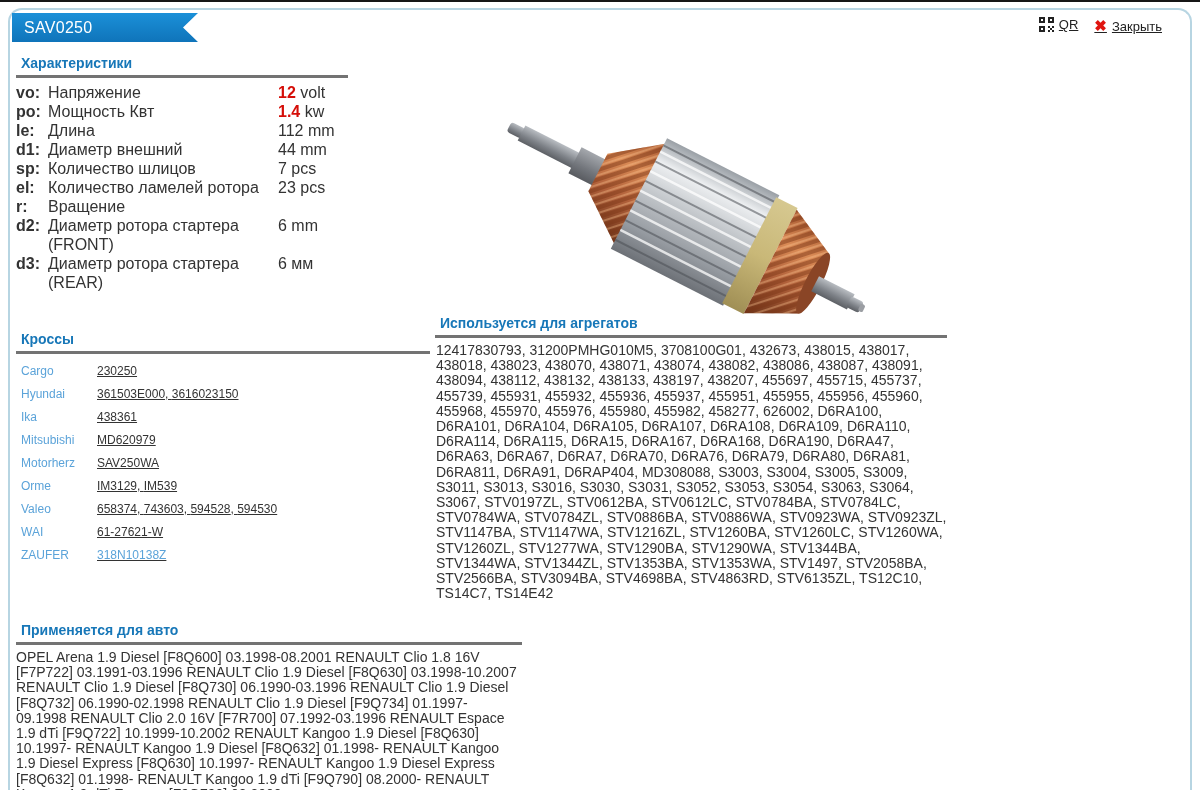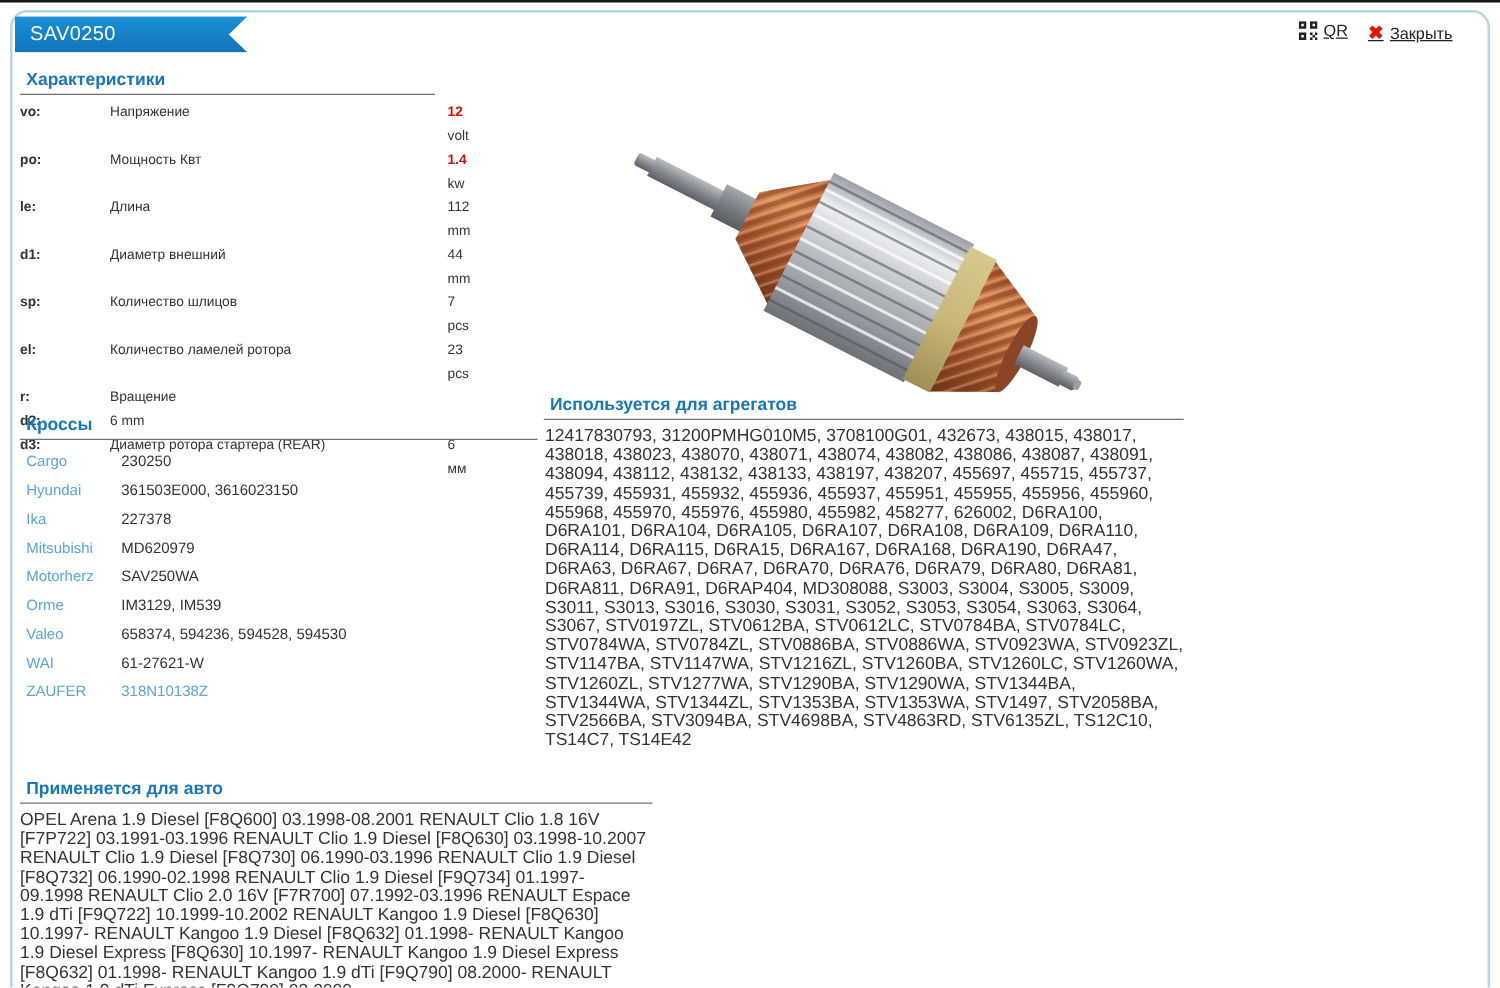--- a/index.html
+++ b/index.html
@@ -17,35 +17,35 @@
     background:linear-gradient(#1b90d8,#0f74ba);
     clip-path:polygon(0 0,100% 0,calc(100% - 15px) 50%,100% 100%,0 100%);
     color:#fff;font-size:16px;font-weight:normal;line-height:29px;padding-left:12px;
     letter-spacing:.3px;box-sizing:border-box;
   }
   .toplinks{position:absolute;right:28px;top:7px;display:flex;align-items:flex-start;gap:16px;font-size:13px;}
   .toplinks a{color:#222;text-decoration:underline;display:inline-flex;align-items:center;gap:5px;cursor:pointer;}
   .xmark{color:#e01510;font-weight:bold;font-size:15px;text-decoration:none;display:inline-block;}
   .section-title{
     color:#1777b8;font-weight:bold;font-size:14px;padding:0 0 4px 5px;
-    border-bottom:1px solid #737373;margin-bottom:5px;
+    border-bottom:3px solid #737373;margin-bottom:5px;
   }
   
   .specs{position:absolute;left:6px;top:45px;width:332px;}
-  .spec-row{display:grid;grid-template-columns:32px 230px auto;font-size:11px;line-height:19px;gap:40px;}
+  .spec-row{display:grid;grid-template-columns:32px 230px auto;font-size:16px;line-height:19px;}
   .spec-code{font-weight:bold;color:#333;}
   .red{color:#d50e08;font-weight:bold;}
   
   .photo{position:absolute;left:492px;top:50px;width:430px;height:258px;}
   
   .crosses{position:absolute;left:6px;top:321px;width:414px;}
   .cross-row{display:grid;grid-template-columns:76px 1fr;font-size:12px;padding:3.5px 0 3.5px 5px;line-height:16px;}
   .brand{color:#5ba3d9;text-decoration:none;cursor:pointer;}
   .xlink{color:#5ba3d9;text-decoration:none;cursor:pointer;}
-  .cross-vals{color:#333;}
+  .cross-vals{color:#333;text-decoration:underline;}
   
   .aggregates{position:absolute;left:425px;top:305px;width:512px;}
   .agg-text{font-size:14px;line-height:15.2px;color:#333;padding-left:1px;}
   
   .vehicles{position:absolute;left:6px;top:612px;width:506px;}
   .veh-text{font-size:14px;line-height:15.2px;color:#333;width:502px;}
 </style>
 </head>
 <body>
 
@@ -115,20 +115,21 @@
           <span>Количество ламелей ротора</span>
           <span><span>23</span> pcs</span>
         </div>
         <div class="spec-row">
           <span class="spec-code">r:</span>
           <span>Вращение</span>
           <span></span>
         </div>
         <div class="spec-row">
           <span class="spec-code">d2:</span>
+          <span>Диаметр ротора стартера (FRONT)</span>
           <span><span>6</span> mm</span>
         </div>
         <div class="spec-row">
           <span class="spec-code">d3:</span>
           <span>Диаметр ротора стартера (REAR)</span>
           <span><span>6</span> мм</span>
         </div>
       </div>
   </div>
 
@@ -210,37 +211,37 @@
         <div class="cross-row">
           <a class="brand">Cargo</a>
           <span class="cross-vals"><span>230250</span></span>
         </div>
         <div class="cross-row">
           <a class="brand">Hyundai</a>
           <span class="cross-vals"><span>361503E000</span>, <span>3616023150</span></span>
         </div>
         <div class="cross-row">
           <a class="brand">Ika</a>
-          <span class="cross-vals"><span>227378</span></span>
+          <span class="cross-vals"><span>438361</span></span>
         </div>
         <div class="cross-row">
           <a class="brand">Mitsubishi</a>
           <span class="cross-vals"><span>MD620979</span></span>
         </div>
         <div class="cross-row">
           <a class="brand">Motorherz</a>
           <span class="cross-vals"><span>SAV250WA</span></span>
         </div>
         <div class="cross-row">
           <a class="brand">Orme</a>
           <span class="cross-vals"><span>IM3129</span>, <span>IM539</span></span>
         </div>
         <div class="cross-row">
           <a class="brand">Valeo</a>
-          <span class="cross-vals"><span>658374</span>, <span>594236</span>, <span>594528</span>, <span>594530</span></span>
+          <span class="cross-vals"><span>658374</span>, <span>743603</span>, <span>594528</span>, <span>594530</span></span>
         </div>
         <div class="cross-row">
           <a class="brand">WAI</a>
           <span class="cross-vals"><span>61-27621-W</span></span>
         </div>
         <div class="cross-row">
           <a class="brand">ZAUFER</a>
           <span class="cross-vals"><a class="xlink">318N10138Z</a></span>
         </div>
       </div>

